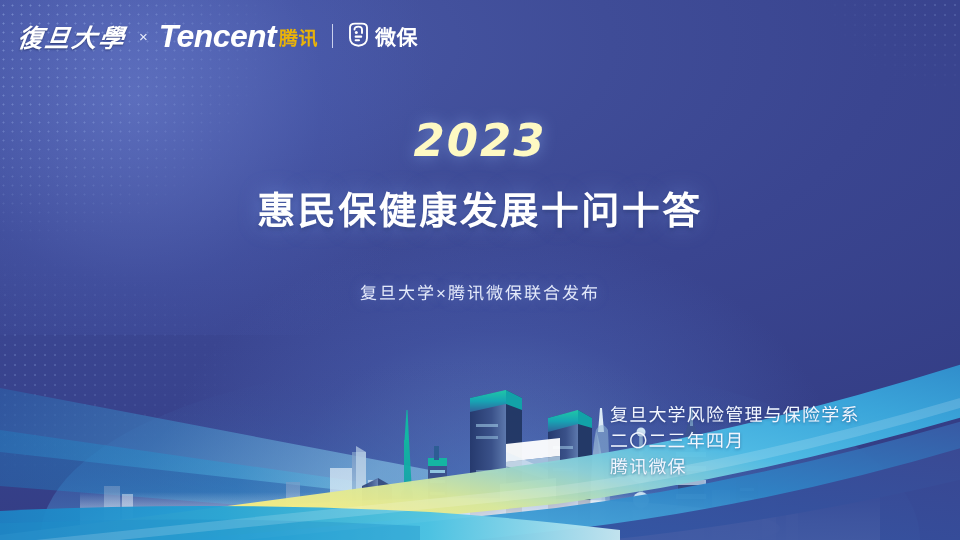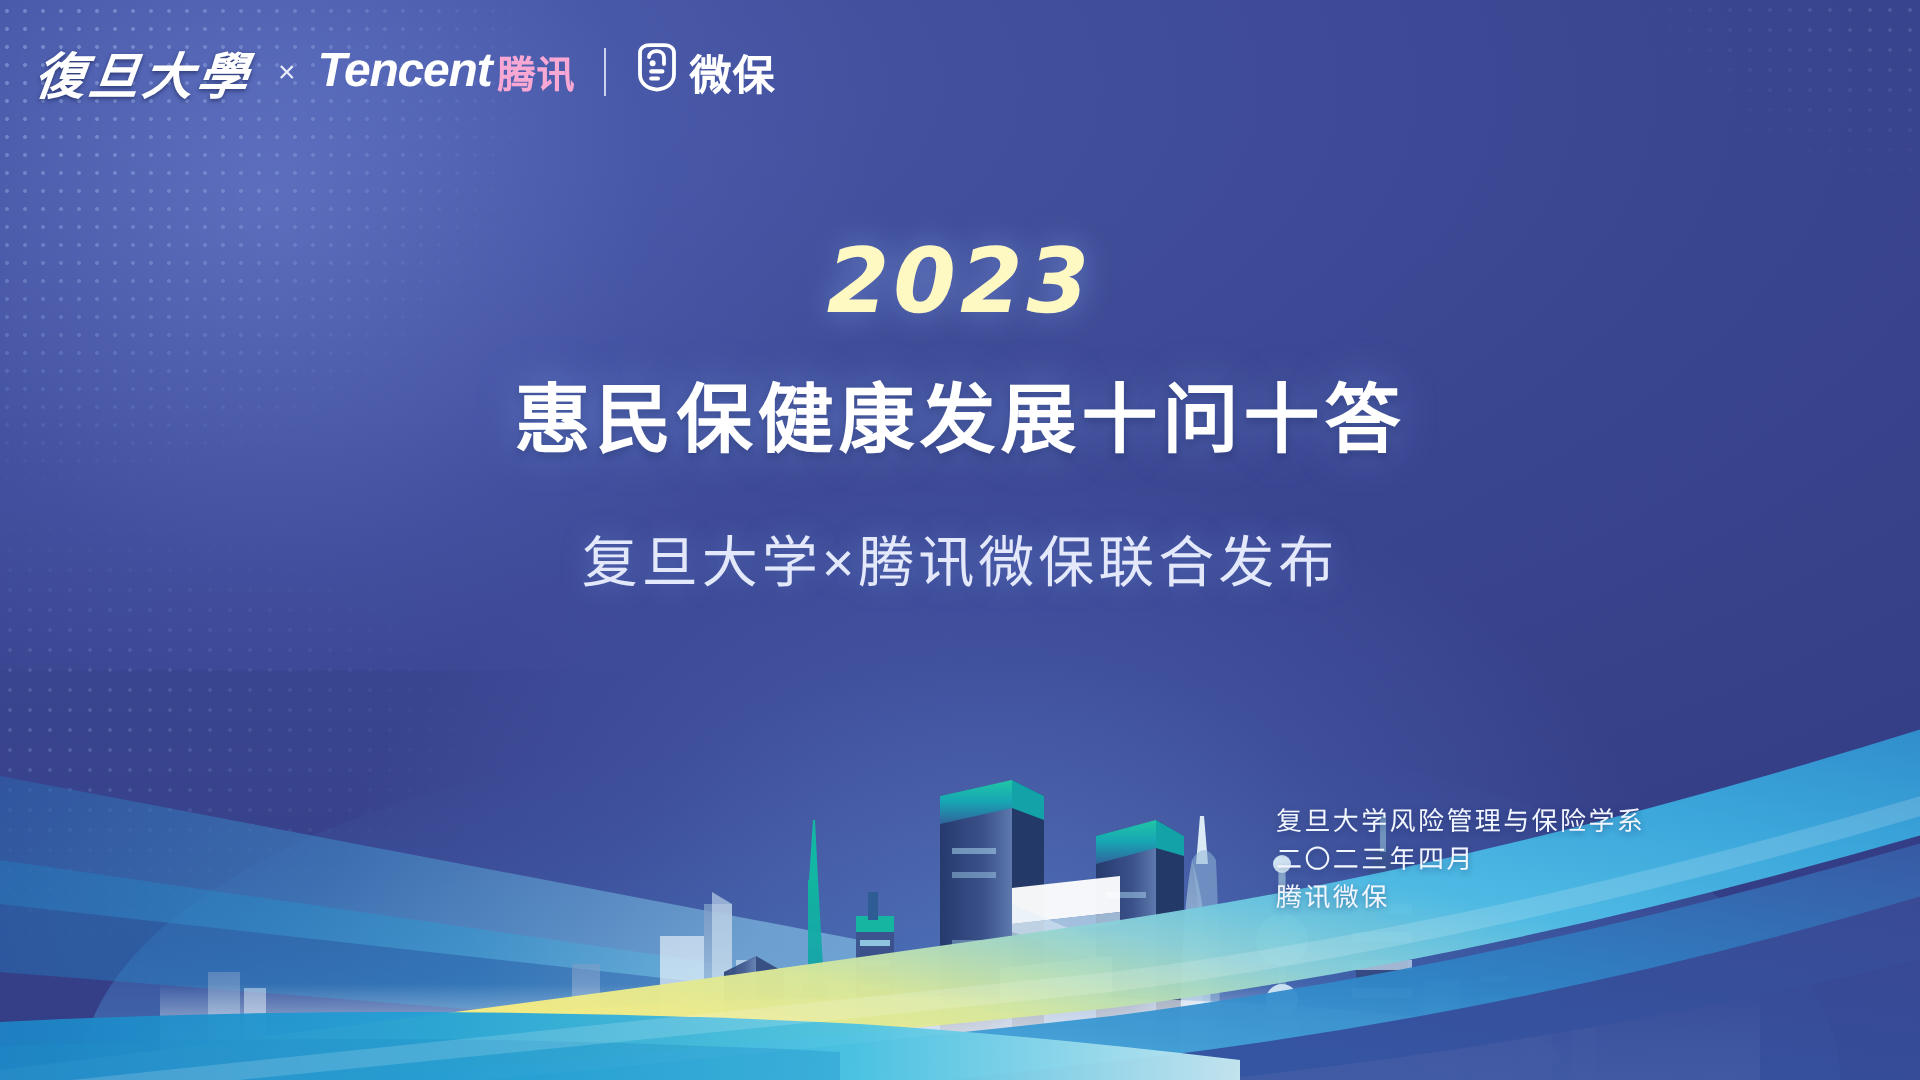--- a/index.html
+++ b/index.html
@@ -109,32 +109,32 @@
     text-shadow: 0 1px 2px rgba(10,20,60,0.5);
     white-space: nowrap;
   }
   .logo-x {
     color: #e9edfb;
     font-size: 15px;
     margin: 0 11px 0 13px;
     font-weight: 400;
   }
   .logo-tencent {
-    font-size: 24px;
+    font-size: 32px;
     font-weight: 700;
     font-style: italic;
     color: #ffffff;
     letter-spacing: -0.6px;
     white-space: nowrap;
   }
   .logo-tencent-cn {
     font-size: 19px;
     font-weight: 700;
     font-style: normal;
-    color: #f9a8d4;
+    color: #eab308;
     letter-spacing: 0.5px;
     margin-left: 3px;
   }
   .logo-divider {
     width: 1px;
     height: 24px;
     background: rgba(235,240,255,0.8);
     margin: 0 14px;
   }
   .logo-wesure {
@@ -171,43 +171,42 @@
   .title {
     margin-top: 26px;
     font-size: 38px;
     font-weight: 700;
     color: #ffffff;
     letter-spacing: 2.5px;
     line-height: 1.2;
     text-shadow: 0 0 22px rgba(140,180,255,0.40), 0 2px 4px rgba(15,25,70,0.35);
   }
   .subtitle {
-    margin-top: 24px;
-    font-size: 28px;
+    margin-top: 44px;
+    font-size: 17px;
     font-weight: 400;
     color: #e3e9fa;
     letter-spacing: 2px;
     text-shadow: 0 0 14px rgba(140,180,255,0.35);
   }
 
   
   .credits {
     position: absolute;
     left: 610px;
     top: 402px;
     z-index: 35;
     line-height: 1.45;
   }
   .credits div {
-    font-size: 13px;
+    font-size: 18px;
     color: #f2f6ff;
     letter-spacing: 1.2px;
     text-shadow: 0 1px 3px rgba(20,40,90,0.45);
     white-space: nowrap;
-    margin-left: 28px;
   }
 </style>
 </head>
 <body>
 
 <div id="slide">
 
   <div class="bg-base"></div>
   <div class="bg-glow-left"></div>
   <div class="bg-glow-center"></div>

